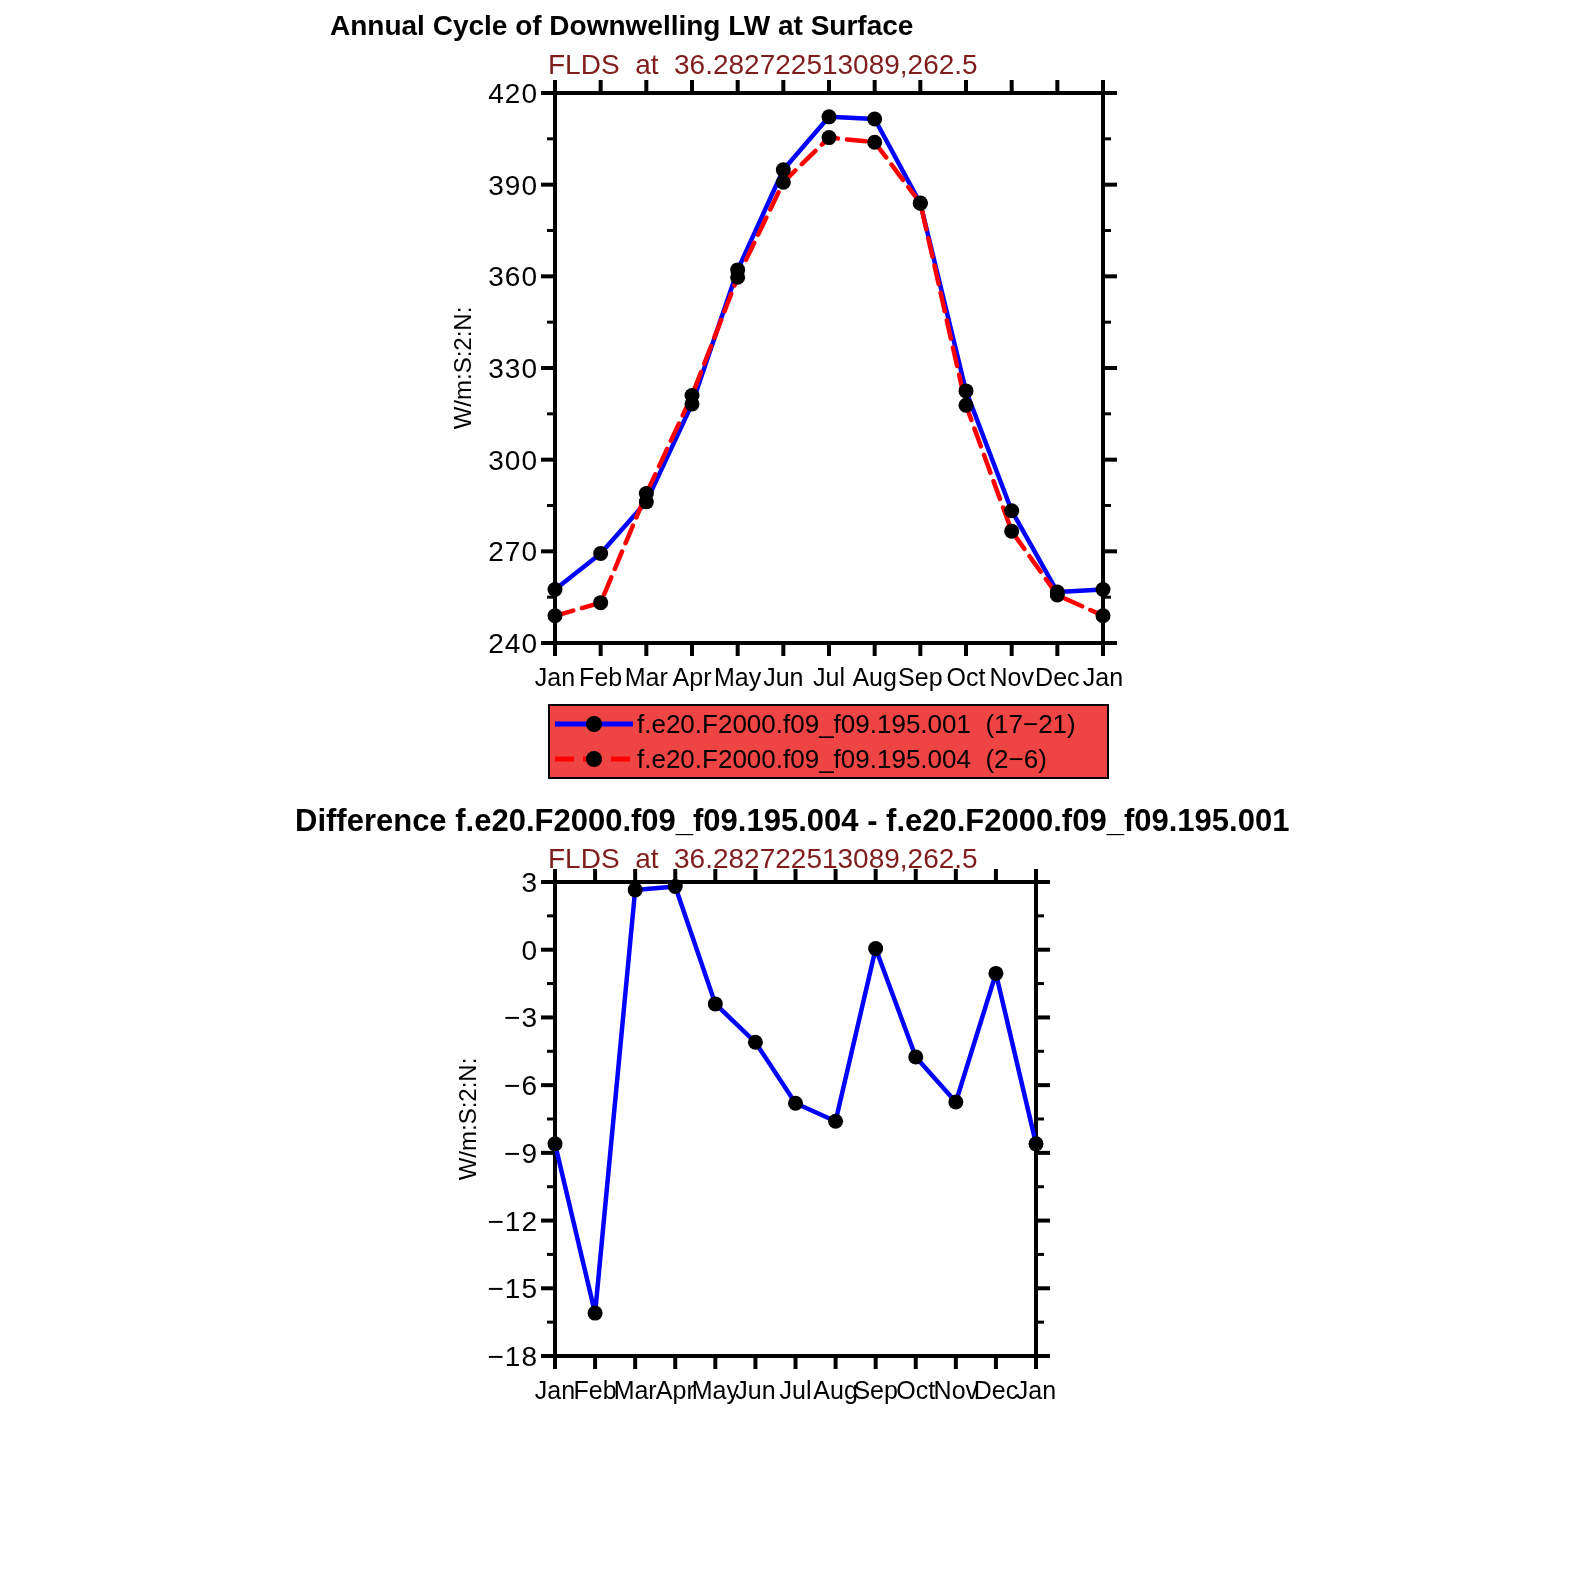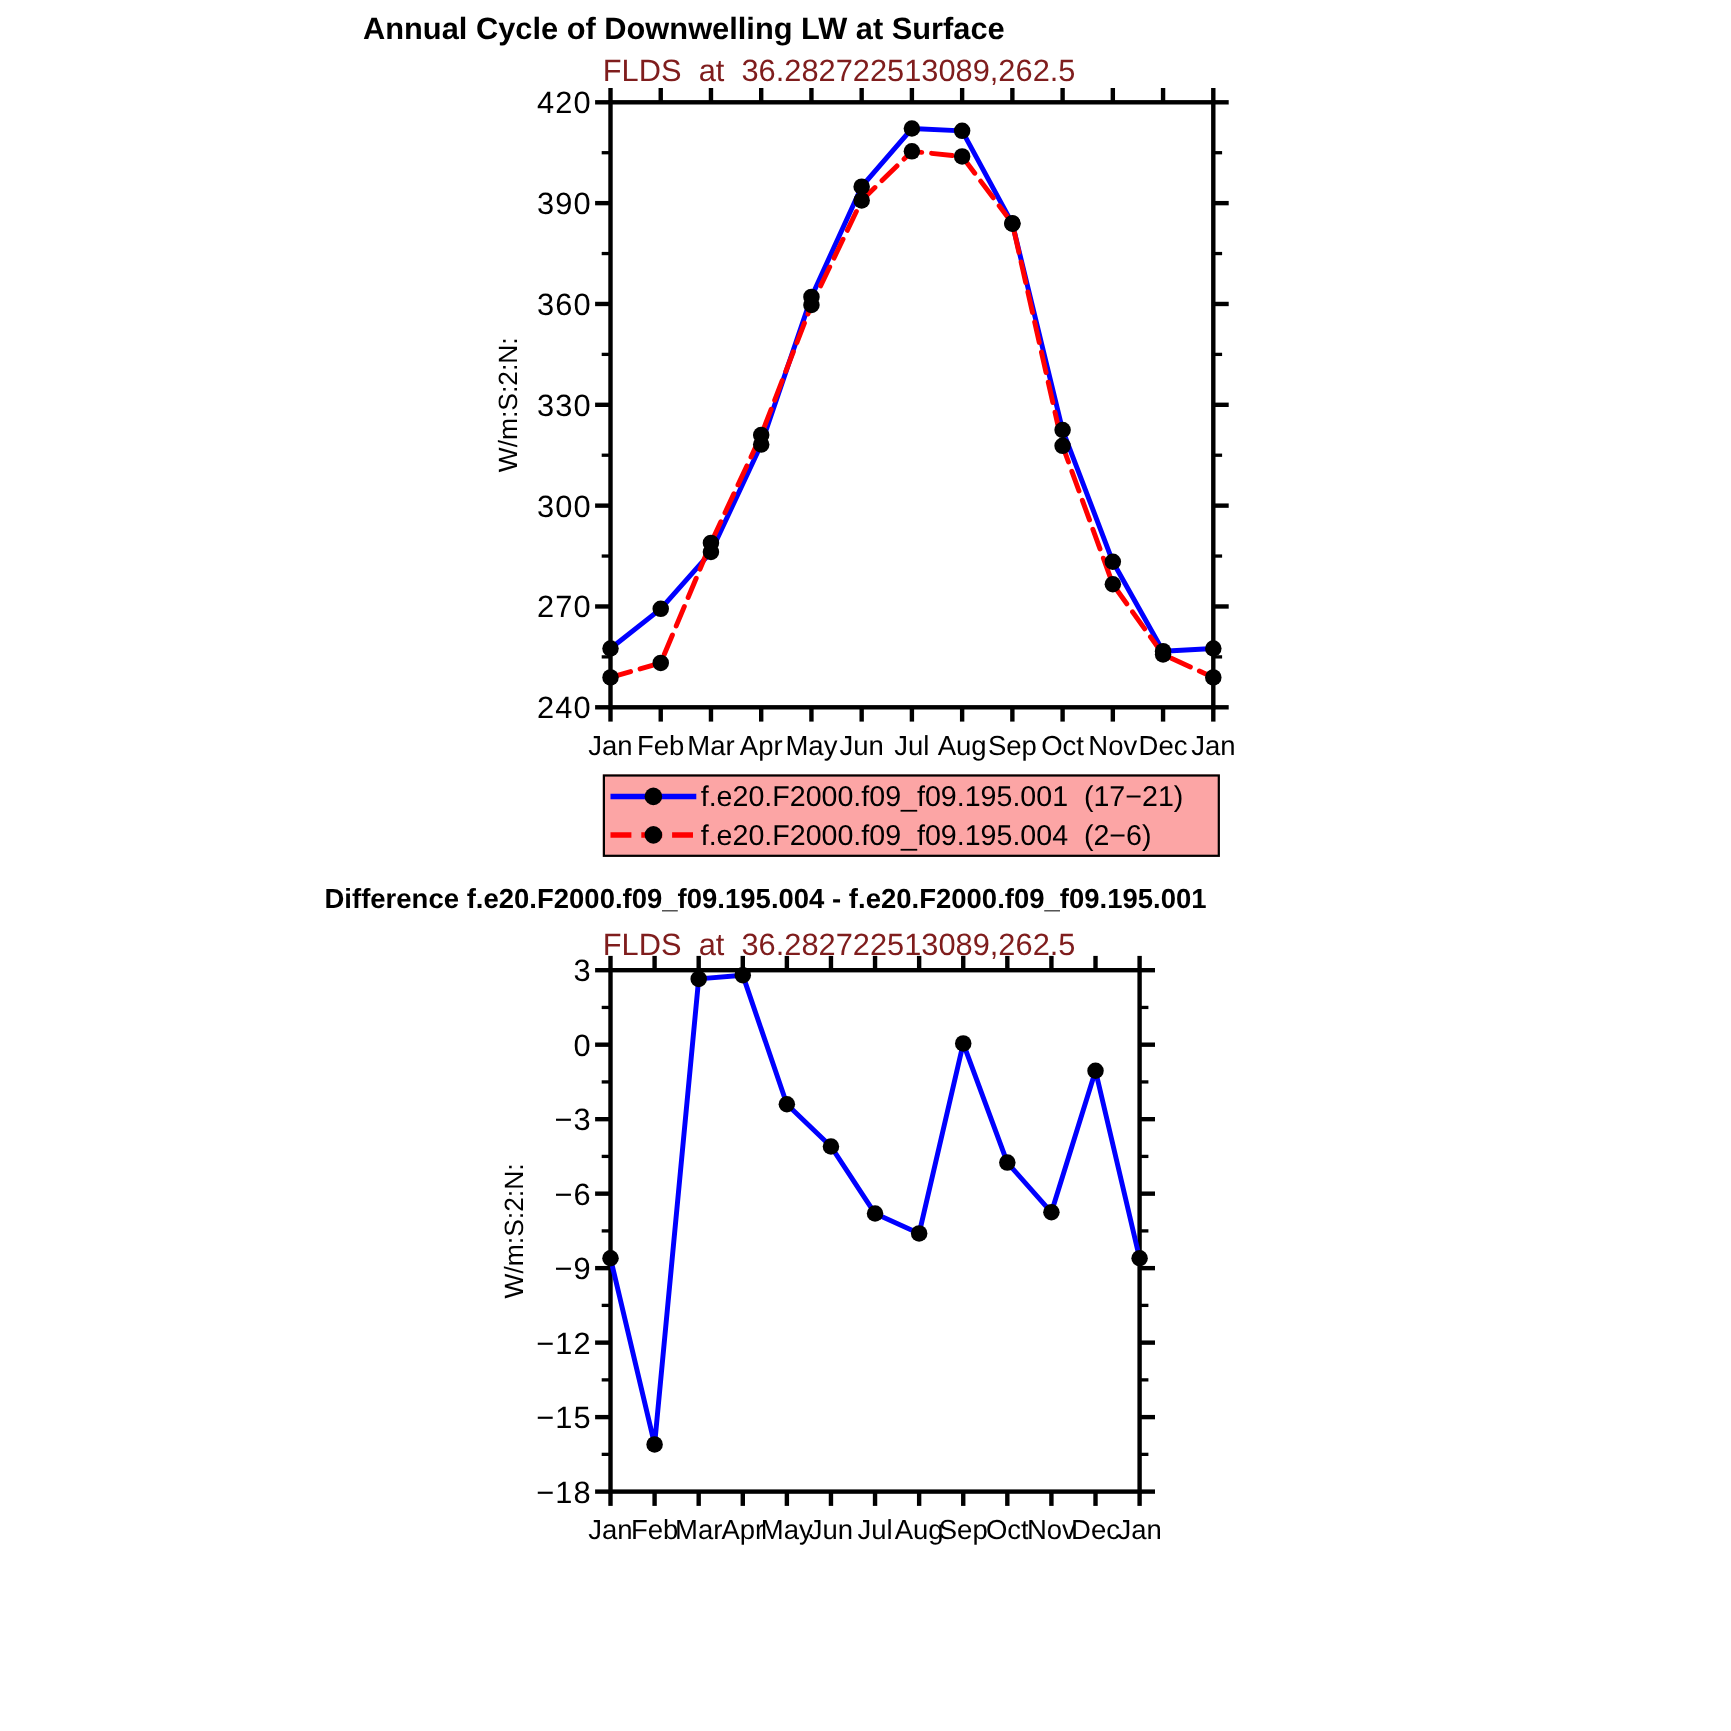--- a/index.html
+++ b/index.html
@@ -2,30 +2,30 @@
 <html><head>
 <meta charset="utf-8">
 <style>
   html,body{margin:0;padding:0;background:#ffffff;}
   .page{position:relative;width:1574px;height:1574px;background:#ffffff;color:#000;
         font-family:"Liberation Sans","DejaVu Sans",sans-serif;overflow:hidden;}
   #plots{position:absolute;left:0;top:0;}
   #plots text{font-family:"Liberation Sans","DejaVu Sans",sans-serif;}
   .chart-title{position:absolute;font-weight:bold;text-align:left;white-space:pre;}
   #top-title{left:330px;top:10px;width:1000px;font-size:28px;}
-  #bottom-title{left:295px;top:803px;width:1000px;font-size:25px;}
+  #bottom-title{left:295px;top:803px;width:1000px;font-size:31px;}
   .chart-subtitle{position:absolute;font-weight:normal;color:#7f1d1d;white-space:pre;}
   #top-subtitle{left:548px;top:49px;font-size:28px;}
   #bottom-subtitle{left:548px;top:843px;font-size:28px;}
   .y-axis-title{position:absolute;width:300px;height:30px;line-height:30px;text-align:center;
                 font-size:24px;transform:rotate(-90deg);white-space:pre;}
   #top-ylabel{left:313px;top:353px;}
   #bottom-ylabel{left:318px;top:1104px;}
   .legend{position:absolute;left:548px;top:704px;width:557px;height:71px;
-          border:2px solid #000;background:#fca5a5;display:flex;flex-direction:column;justify-content:space-evenly;}
+          border:2px solid #000;background:#ef4444;display:flex;flex-direction:column;justify-content:space-evenly;}
   .legend-row{display:flex;align-items:center;height:34px;}
   .legend-sample{margin-left:3px;flex:0 0 auto;}
   .legend-label{font-size:26px;white-space:pre;margin-left:2px;}
 </style>
 </head>
 <body>
 
 <div class="page">
 
   <div id="top-title" class="chart-title">Annual Cycle of Downwelling LW at Surface</div>

